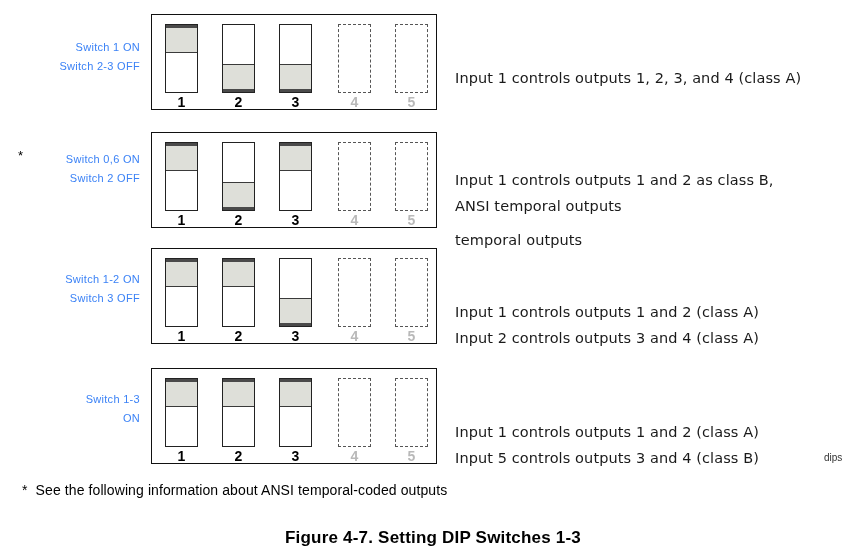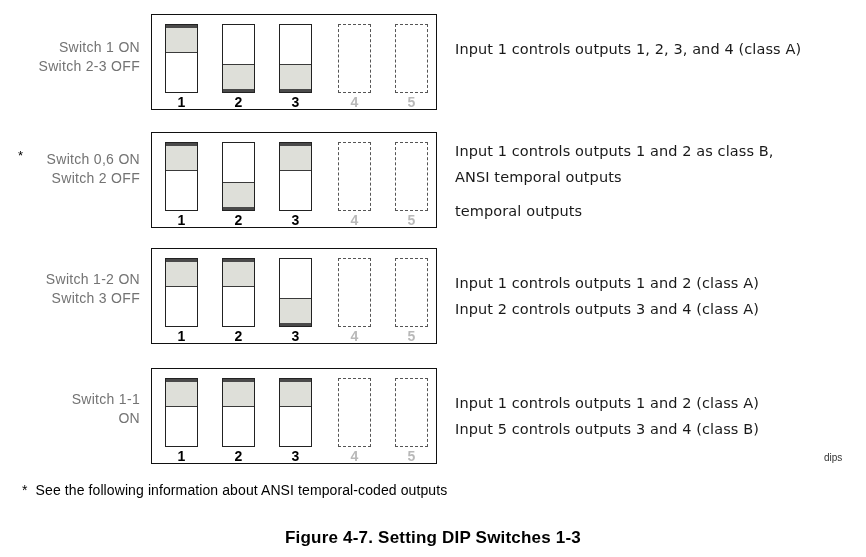--- a/index.html
+++ b/index.html
@@ -17,23 +17,23 @@
   #row-1{top:132px;}
   #row-2{top:248px;}
   #row-3{top:368px;}
 
   
   .label{
     position:absolute;
     left:0;width:140px;
     text-align:right;
     font-family:"Liberation Sans", sans-serif;
-    font-size:14px;
+    font-size:11px;
     line-height:19px;
-    color:#737373;
+    color:#3b82f6;
     letter-spacing:.3px;
     white-space:pre-line;
   }
   #row-0 .label{top:24px;}
   #row-1 .label{top:18px;}
   #row-2 .label{top:22px;}
   #row-3 .label{top:22px;}
 
   .star{
     position:absolute;
@@ -105,20 +105,21 @@
   
   .desc{
     position:absolute;
     left:455px;
     width:411px;
     font-family:"DejaVu Sans", sans-serif;
     font-size:14.5px;
     line-height:26px;
     color:#1a1a1a;
     letter-spacing:.1px;
+    margin-top:29px;
   }
   #row-0 .desc{top:22px;}
   #row-1 .desc{top:6px;}
   #row-2 .desc{top:22px;}
   #row-3 .desc{top:22px;}
   .desc .line{display:block;white-space:nowrap;}
   .desc .gap{display:block;height:8px;}
 
   
   #dips-label{
@@ -233,21 +234,21 @@
           <div class="sw dashed" style="left: 243px;"></div>
           <div class="swnum muted" style="left: 243px;">5</div>
         </div>
       </div>
       <div class="desc">
         <span class="line">Input 1 controls outputs 1 and 2 (class A)</span>
         <span class="line">Input 2 controls outputs 3 and 4 (class A)</span>
       </div>
     </div>
     <div class="row" id="row-3">
-      <div class="label">Switch 1-1
+      <div class="label">Switch 1-3
 ON</div>
       <div class="panel">
         <div class="switches">
           <div class="sw solid" style="left: 13px;">
             <div class="lever up"></div>
           </div>
           <div class="swnum" style="left: 13px;">1</div>
           <div class="sw solid" style="left: 70px;">
             <div class="lever up"></div>
           </div>

